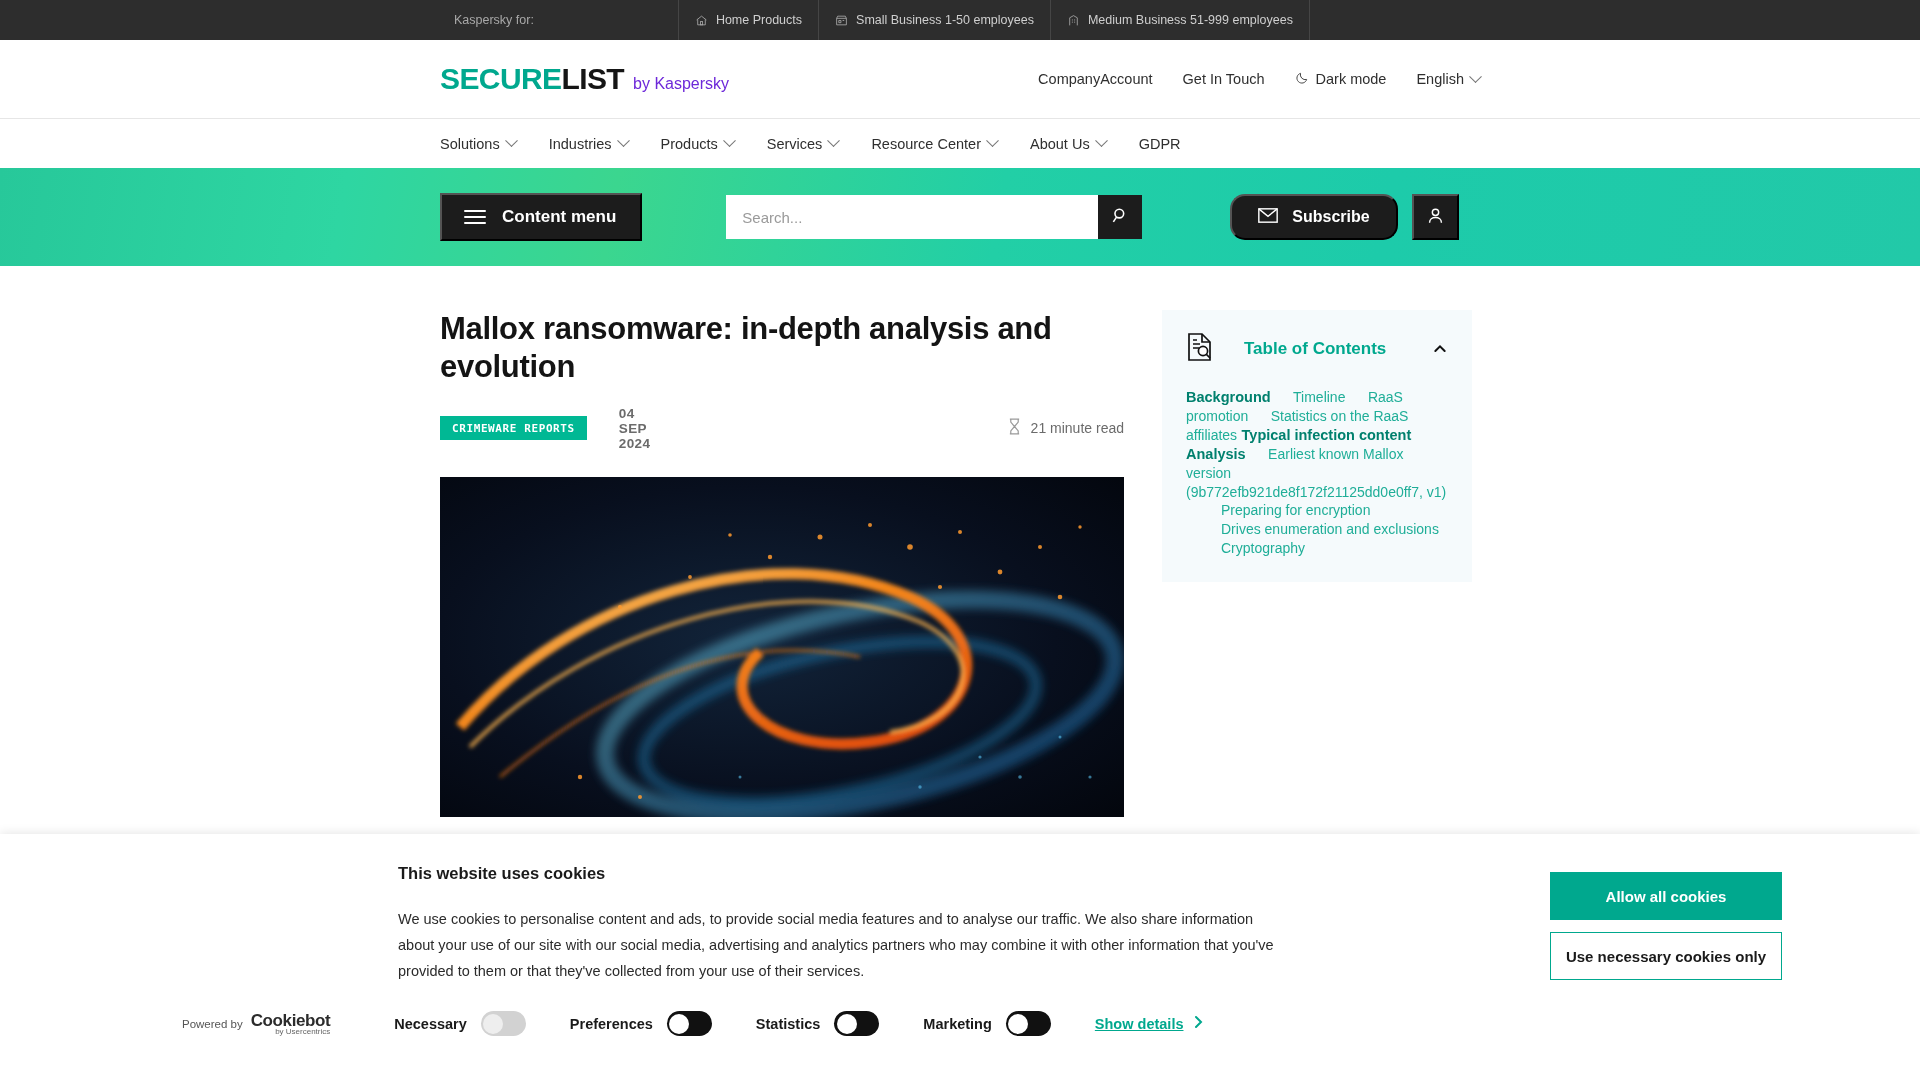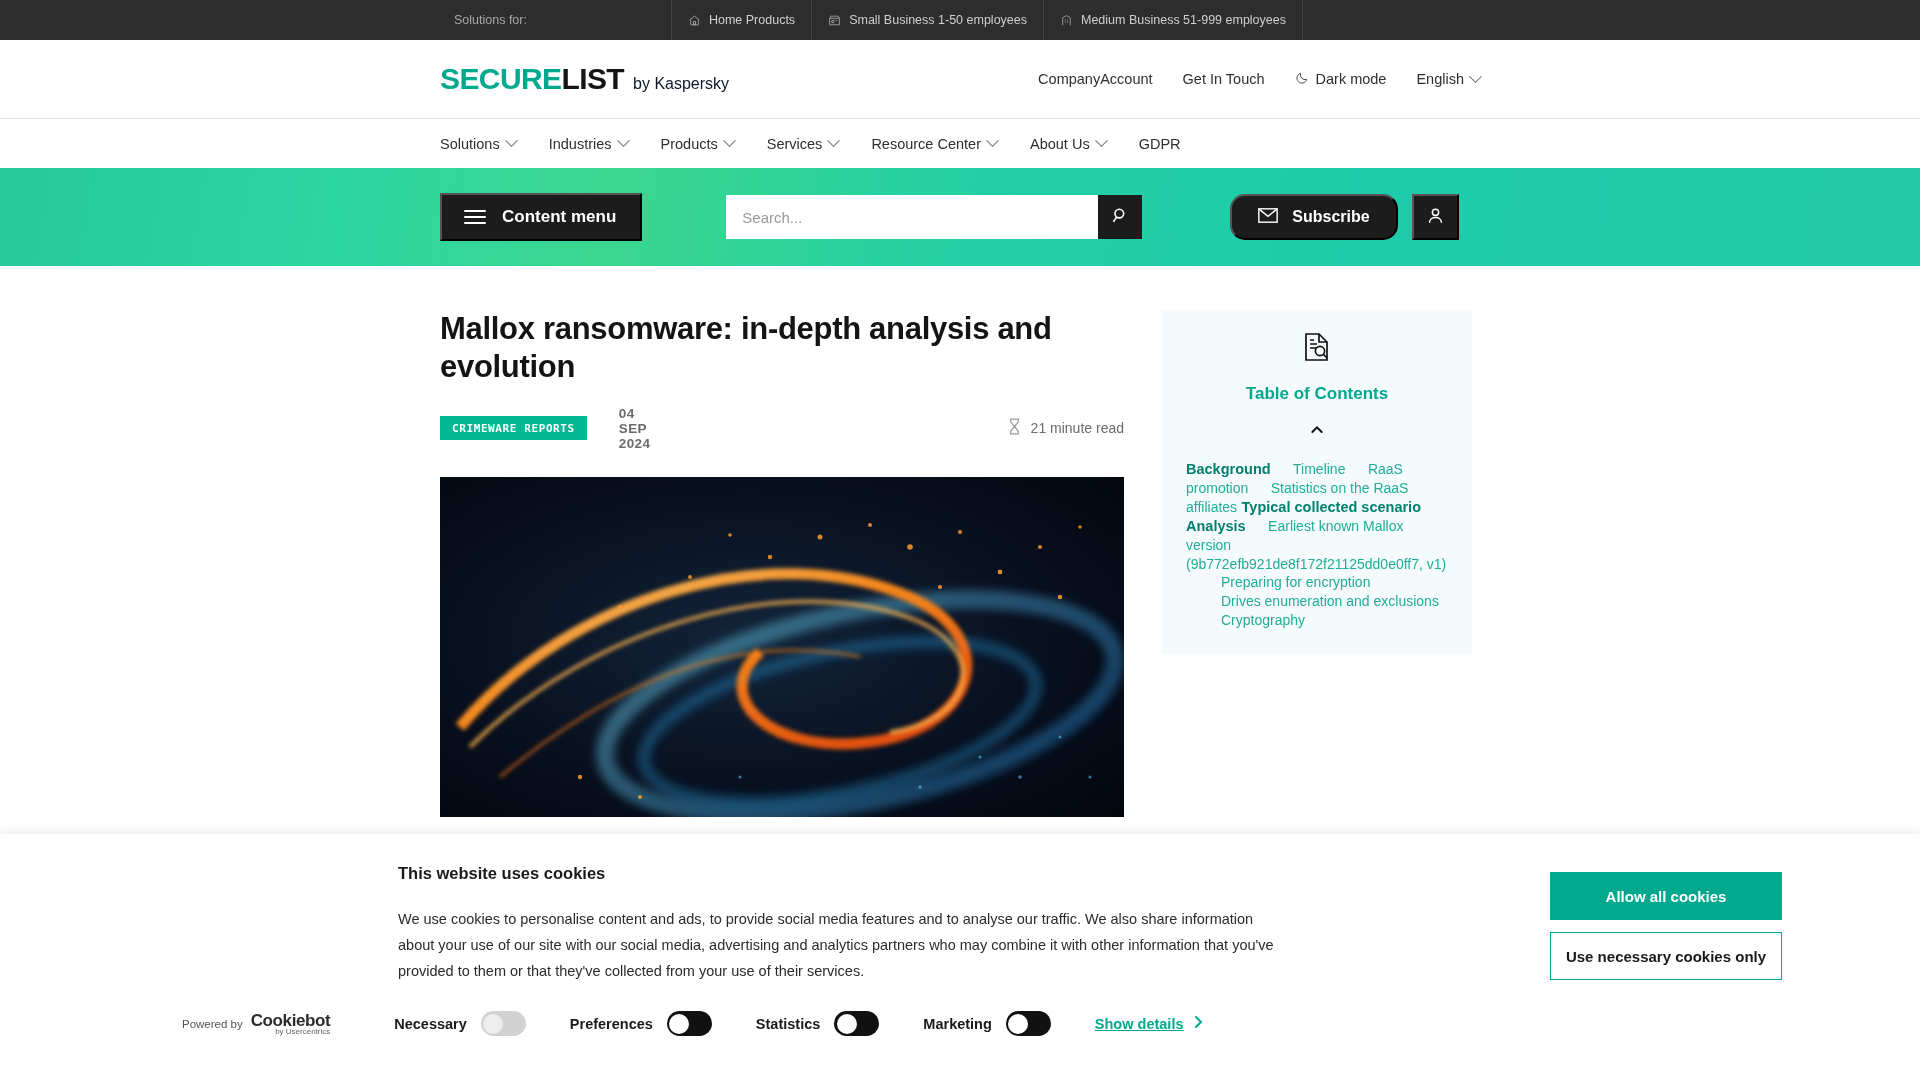--- a/index.html
+++ b/index.html
@@ -50,21 +50,21 @@
   }
   .logo-wrap { display: flex; align-items: baseline; gap: 9px; }
   .logo-text {
     font-family: "Liberation Sans", sans-serif;
     font-weight: 700;
     font-size: 30px;
     letter-spacing: -0.6px;
   }
   .logo-secure { color: #00a88e; }
   .logo-list { color: #151515; }
-  .logo-by { font-size: 16px; color: #0f172a; font-weight: 400; }
+  .logo-by { font-size: 16px; color: #6d28d9; font-weight: 400; }
 
   .header-right { display: flex; align-items: center; gap: 30px; font-size: 14.5px; color: #333; }
   .header-link { color: #2f2f2f; white-space: nowrap; }
   .darkmode { display: flex; align-items: center; gap: 7px; }
   .lang { display: flex; align-items: center; gap: 7px; }
   .chev { display: inline-block; width: 9px; height: 9px;
           border-right: 1.4px solid #777; border-bottom: 1.4px solid #777;
           transform: rotate(45deg) translate(-2px,-2px); }
 
   
@@ -187,21 +187,21 @@
   }
   .avatar.gray { background: #ececec; }
   .avatar.green { background: #6ee024; }
   .author-name { font-size: 12.5px; font-weight: 700; color: #00a88e; letter-spacing: .3px; }
 
   
   .toc {
     background: #f5fafc;
     padding: 22px 24px 24px;
   }
-  .toc-head { display: flex; align-items: center; gap: 18px; flex-direction: column; }
+  .toc-head { display: flex; align-items: center; gap: 30px; }
   .toc-title { color: #00a88e; font-size: 17px; font-weight: 700; flex: 1; }
   .toc-caret { width: 16px; height: 16px; }
   .toc-list { margin-top: 22px; }
   .toc-l1 { color: #00806e; font-size: 14.5px; font-weight: 700; margin-top: 19px; }
   .toc-l1:first-child { margin-top: 4px; }
   .toc-l2 { color: #1fae98; font-size: 14px; margin-top: 18px; padding-left: 18px; line-height: 1.28; }
   .toc-l3 { color: #1fae98; font-size: 14px; margin-top: 18px; padding-left: 35px; line-height: 1.28; }
 
   
   .cookie {
@@ -273,21 +273,21 @@
     font-size: 15px; font-weight: 700;
     display: flex; align-items: center; justify-content: center;
     cursor: pointer;
     font-family: "Liberation Sans", sans-serif;
   }
 </style>
 </head>
 <body>
 
 <div class="topbar">
-  <div class="topbar-label">Solutions for:</div>
+  <div class="topbar-label">Kaspersky for:</div>
   <div class="topbar-spacer"></div>
 
   <a class="topbar-item">
     <span>
       <svg width="13" height="13" viewBox="0 0 24 24" fill="none" stroke="#cfcfcf" stroke-width="1.6">
         <path d="M3 11l9-7 9 7"></path>
           <path d="M5 10v10h14V10"></path>
           <rect x="10" y="14" width="4" height="6"></rect>
       </svg>
     </span>
@@ -530,21 +530,21 @@
           <svg width="16" height="16" viewBox="0 0 24 24" fill="none" stroke="#111" stroke-width="3" stroke-linecap="round">
             <path d="M5 15l7-7 7 7"></path>
           </svg>
         </span>
       </div>
       <div class="toc-list">
         <a class="toc-l1">Background</a>
         <a class="toc-l2">Timeline</a>
         <a class="toc-l2">RaaS promotion</a>
         <a class="toc-l2">Statistics on the RaaS affiliates</a>
-        <a class="toc-l1">Typical collected scenario</a>
+        <a class="toc-l1">Typical infection content</a>
         <a class="toc-l1">Analysis</a>
         <a class="toc-l2">Earliest known Mallox version (9b772efb921de8f172f21125dd0e0ff7, v1)</a>
         <a class="toc-l3">Preparing for encryption</a>
         <a class="toc-l3">Drives enumeration and exclusions</a>
         <a class="toc-l3">Cryptography</a>
       </div>
     </div>
   </div>
 </div>
 

